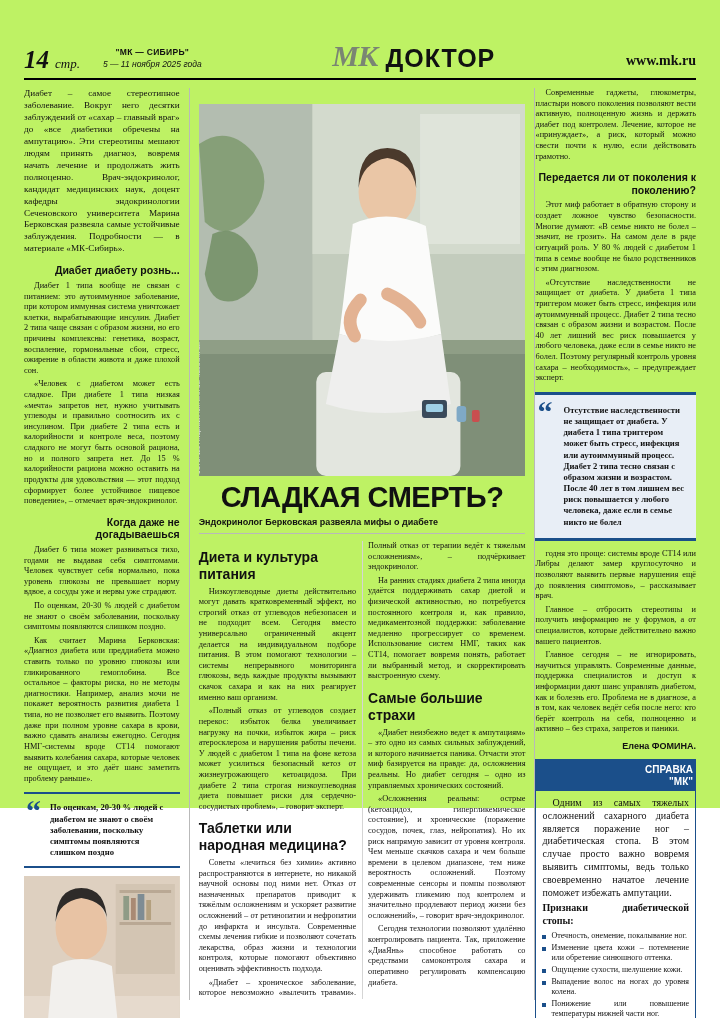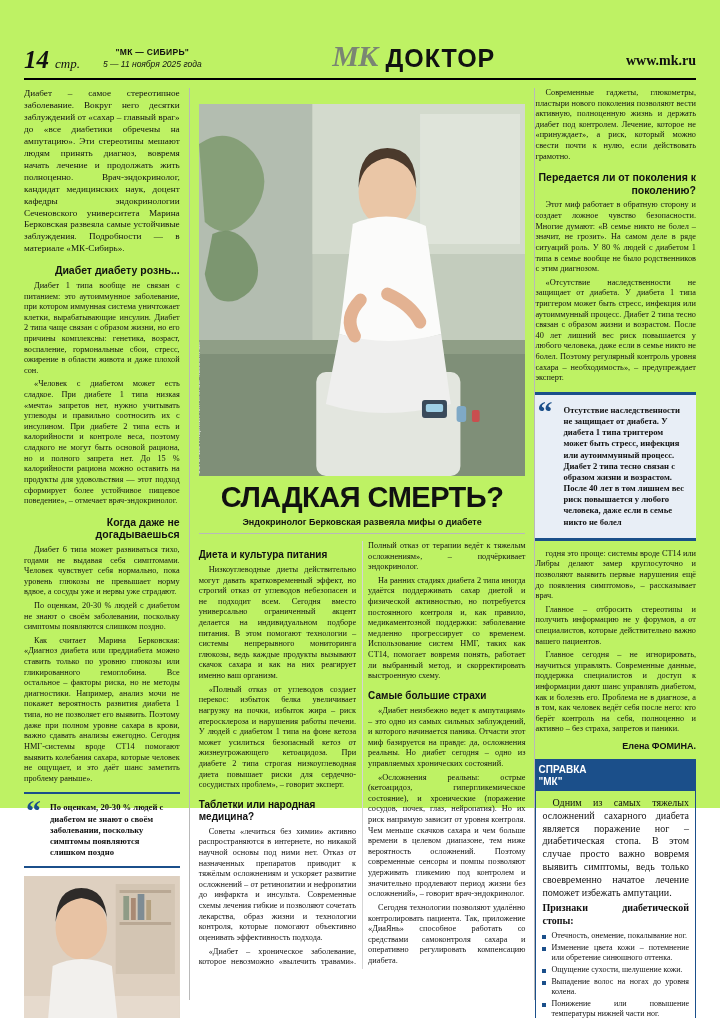--- a/index.html
+++ b/index.html
@@ -121,21 +121,21 @@
     font-family: "Liberation Sans", sans-serif;
     font-weight: bold;
     font-size: 10.5px;
     margin: 9px 0 4px 0;
     line-height: 1.2;
     text-align: right;
   }
   h3.sub-sm {
     font-family: "Liberation Sans", sans-serif;
     font-weight: bold;
-    font-size: 10px;
+    font-size: 14px;
     margin: 8px 0 4px 0;
     line-height: 1.2;
   }
 
   
   .pullquote {
     border-top: 2px solid #1b4f8a;
     border-bottom: 2px solid #1b4f8a;
     margin: 8px 0 8px 0;
     padding: 8px 4px 8px 26px;
@@ -202,21 +202,20 @@
     font-size: 29px;
     line-height: 1;
     letter-spacing: -0.5px;
     margin: 7px 0 5px 0;
     text-align: center;
   }
   .deck {
     font-family: "Liberation Sans", sans-serif;
     font-weight: bold;
     font-size: 9px;
-    text-align: center;
     margin-bottom: 7px;
     padding-bottom: 6px;
     border-bottom: 1px solid #b9b9b9;
   }
   .two-col {
     column-count: 2;
     column-gap: 12px;
     column-rule: 1px solid #d5d5d5;
   }
   .two-col h3.sub-sm { column-span: none; }
@@ -226,21 +225,21 @@
     border: 1px solid #1b4f8a;
     margin-top: 8px;
     padding: 0;
   }
   .ref-head {
     background: #1b4f8a;
     color: #fff;
     font-family: "Liberation Sans", sans-serif;
     font-weight: bold;
     font-size: 10px;
-    text-align: left;
+    text-align: right;
     padding: 4px 2px;
     line-height: 1.15;
   }
   .ref-body { padding: 6px 6px 7px 6px; }
   .ref-body p { font-size: 10px; }
   .ref-lead { font-weight: bold; font-size: 8.2px; text-indent: 0; }
   ul.sq {
     list-style: none;
     margin: 3px 0 0 0;
     padding: 0;

